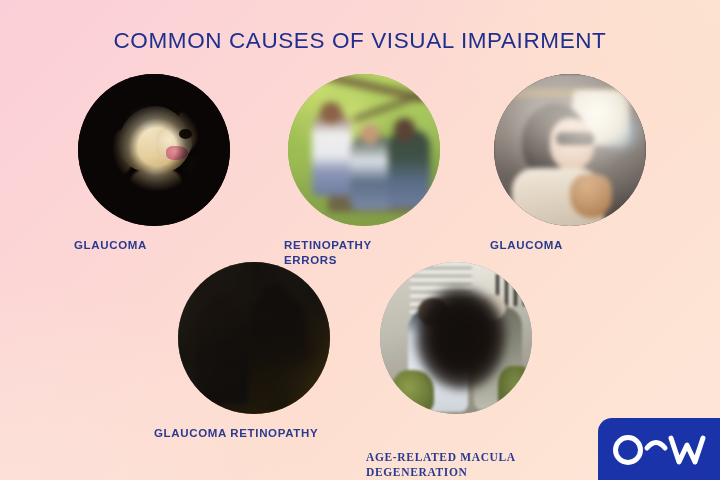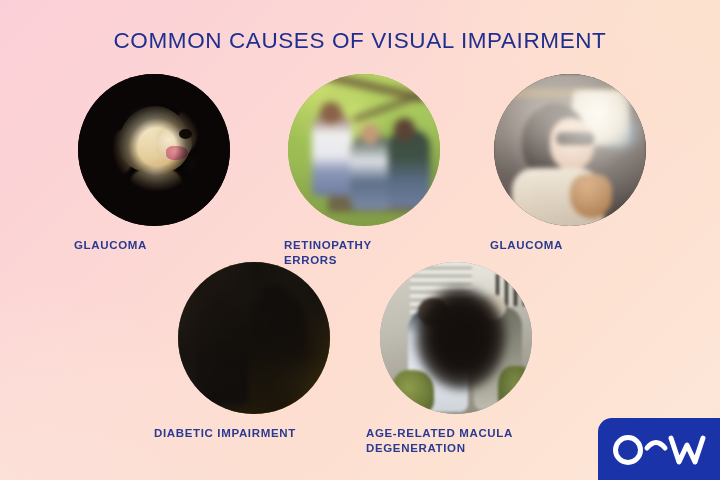--- a/index.html
+++ b/index.html
@@ -415,40 +415,40 @@
     <div class="circle" id="c4">
       <div class="scene">
         <div class="base"></div>
         <div class="figL"></div>
         <div class="figLHead"></div>
         <div class="figR"></div>
         <div class="figRHead"></div>
       </div>
       <div class="blotches"></div>
     </div>
-    <div class="label" style="left:154px; top:426px; width:200px;">DIABETIC IMPAIRMENT</div>
+    <div class="label" style="left:154px; top:426px; width:200px;">GLAUCOMA RETINOPATHY</div>
   </div>
 
   <div class="node">
     <div class="circle" id="c5">
       <div class="scene">
         <div class="room"></div>
         <div class="blinds"></div>
         <div class="window"></div>
         <div class="candelabra"></div>
         <div class="personL"></div>
         <div class="personLHead"></div>
         <div class="personR"></div>
         <div class="personRHead"></div>
         <div class="plant"></div>
         <div class="plantR"></div>
       </div>
       <div class="scotoma"></div>
     </div>
-    <div class="label" style="left:366px; top:426px; width:200px;">AGE-RELATED MACULA
+    <div class="label" style="left:366px; top:450px; width:200px;font-family:Liberation Serif, serif;">AGE-RELATED MACULA
 DEGENERATION</div>
   </div>
 
   <div id="logo">
     <svg width="96" height="34" viewBox="0 0 96 34">
       <circle cx="17" cy="18" r="12.5" fill="none" stroke="#ffffff" stroke-width="5"></circle>
       <path d="M36 16 q9 -11 18 0" fill="none" stroke="#ffffff" stroke-width="5" stroke-linecap="round"></path>
       <path d="M60 6 L68 30 L76 13 L84 30 L92 6" fill="none" stroke="#ffffff" stroke-width="5" stroke-linejoin="round" stroke-linecap="round"></path>
     </svg>
   </div>

